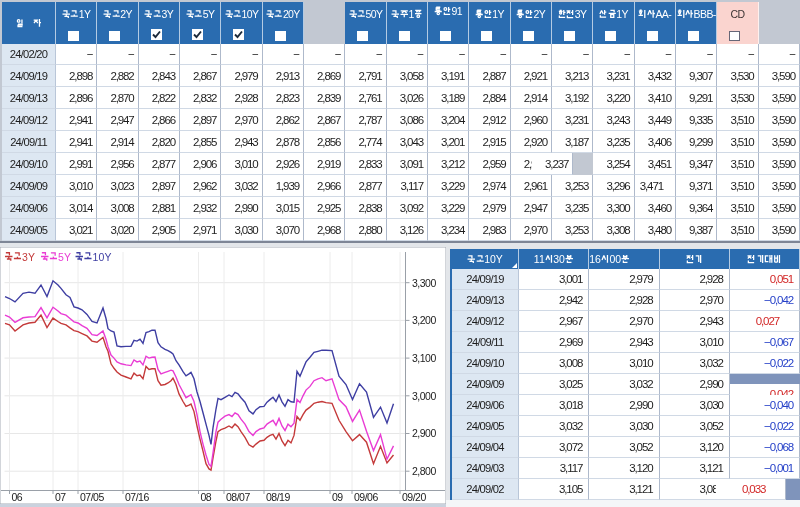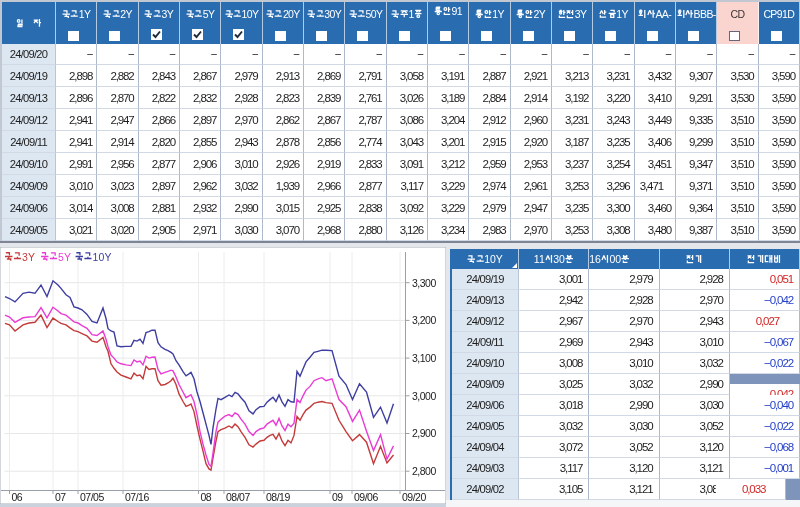--- a/index.html
+++ b/index.html
@@ -131,28 +131,20 @@
         </svg></div>
     </div>
     <div class="abs hc" style="left:262.6666666666667px;top:2px;width:41.333333333333314px;height:42px;border-right:1px solid rgba(255,255,255,.65)">
       <div style="text-align:center;margin-top:6px;height:13px;white-space:nowrap;letter-spacing:-0.6px"><svg class="k" style="width:8.5px;height:10px;vertical-align:-1px" viewBox="0 0 100 100">
           <use href="#gguk"></use>
         </svg><svg class="k" style="width:8.5px;height:10px;vertical-align:-1px" viewBox="0 0 100 100">
           <use href="#ggo"></use>
         </svg>20Y</div>
       <div class="abs" style="left:12.166666666666657px;top:29px;width:11px;height:10px;background:#fff;"></div>
     </div>
-    <div class="abs hc" style="left:304.0px;top:2px;width:41.33333333333337px;height:42px;border-right:1px solid rgba(255,255,255,.65)">
-      <div style="text-align:center;margin-top:6px;height:13px;white-space:nowrap;letter-spacing:-0.6px"><svg class="k" style="width:8.5px;height:10px;vertical-align:-1px" viewBox="0 0 100 100">
-          <use href="#gguk"></use>
-        </svg><svg class="k" style="width:8.5px;height:10px;vertical-align:-1px" viewBox="0 0 100 100">
-          <use href="#ggo"></use>
-        </svg>30Y</div>
-      <div class="abs" style="left:12.166666666666686px;top:29px;width:11px;height:10px;background:#fff;"></div>
-    </div>
     <div class="abs hc" style="left:345.33333333333337px;top:2px;width:41.333333333333314px;height:42px;border-right:1px solid rgba(255,255,255,.65)">
       <div style="text-align:center;margin-top:6px;height:13px;white-space:nowrap;letter-spacing:-0.6px"><svg class="k" style="width:8.5px;height:10px;vertical-align:-1px" viewBox="0 0 100 100">
           <use href="#gguk"></use>
         </svg><svg class="k" style="width:8.5px;height:10px;vertical-align:-1px" viewBox="0 0 100 100">
           <use href="#ggo"></use>
         </svg>50Y</div>
       <div class="abs" style="left:12.166666666666657px;top:29px;width:11px;height:10px;background:#fff;"></div>
     </div>
     <div class="abs hc" style="left:386.6666666666667px;top:2px;width:41.333333333333314px;height:42px;border-right:1px solid rgba(255,255,255,.65)">
       <div style="text-align:center;margin-top:6px;height:13px;white-space:nowrap;letter-spacing:-0.6px"><svg class="k" style="width:8.5px;height:10px;vertical-align:-1px" viewBox="0 0 100 100">
@@ -217,25 +209,21 @@
           <use href="#ghoe"></use>
         </svg><svg class="k" style="width:8.5px;height:10px;vertical-align:-1px" viewBox="0 0 100 100">
           <use href="#gsa"></use>
         </svg>BBB-</div>
       <div class="abs" style="left:12.166666666666686px;top:29px;width:11px;height:10px;background:#fff;"></div>
     </div>
     <div class="abs " style="left:717.3333333333334px;top:2px;width:41.33333333333337px;height:42px;background:#fad4cf;color:#3a3333;border-right:1px solid rgba(255,255,255,.65)">
       <div style="text-align:center;margin-top:6px;height:13px;white-space:nowrap;letter-spacing:-0.6px">CD</div>
       <div class="abs" style="left:12.166666666666686px;top:29px;width:11px;height:10px;background:#fff;border:1px solid #667;"></div>
     </div>
-    <div class="abs hc" style="left:758.6666666666667px;top:2px;width:41.33333333333326px;height:42px;border-right:1px solid rgba(255,255,255,.65)">
-      <div style="text-align:center;margin-top:6px;height:13px;white-space:nowrap;letter-spacing:-0.6px">CP91D</div>
-      <div class="abs" style="left:12.166666666666629px;top:29px;width:11px;height:10px;background:#fff;"></div>
-    </div>
-    <div class="abs cell datec" style="left:2px;top:44.0px;width:54.0px;height:21.0px;line-height:21.0px">24/09/20</div>
+    <div class="abs cell datec" style="left:2px;top:44.0px;width:54.0px;height:21.0px;line-height:21.0px">24/02/20</div>
     <div class="abs cell" style="left:56.0px;top:44.0px;width:41.33333333333334px;height:21.0px;line-height:21.0px;padding-right:4px">−</div>
     <div class="abs cell" style="left:97.33333333333334px;top:44.0px;width:41.33333333333334px;height:21.0px;line-height:21.0px;padding-right:4px">−</div>
     <div class="abs cell" style="left:138.66666666666669px;top:44.0px;width:41.333333333333314px;height:21.0px;line-height:21.0px;padding-right:4px">−</div>
     <div class="abs cell" style="left:180.0px;top:44.0px;width:41.33333333333334px;height:21.0px;line-height:21.0px;padding-right:4px">−</div>
     <div class="abs cell" style="left:221.33333333333334px;top:44.0px;width:41.33333333333334px;height:21.0px;line-height:21.0px;padding-right:4px">−</div>
     <div class="abs cell" style="left:262.6666666666667px;top:44.0px;width:41.333333333333314px;height:21.0px;line-height:21.0px;padding-right:4px">−</div>
     <div class="abs cell" style="left:304.0px;top:44.0px;width:41.33333333333337px;height:21.0px;line-height:21.0px;padding-right:4px">−</div>
     <div class="abs cell" style="left:345.33333333333337px;top:44.0px;width:41.333333333333314px;height:21.0px;line-height:21.0px;padding-right:4px">−</div>
     <div class="abs cell" style="left:386.6666666666667px;top:44.0px;width:41.333333333333314px;height:21.0px;line-height:21.0px;padding-right:4px">−</div>
     <div class="abs cell" style="left:428.0px;top:44.0px;width:41.33333333333337px;height:21.0px;line-height:21.0px;padding-right:4px">−</div>
@@ -329,21 +317,21 @@
     <div class="abs cell" style="left:138.66666666666669px;top:153.0px;width:41.333333333333314px;height:22.0px;line-height:22.0px;padding-right:4px">2,877</div>
     <div class="abs cell" style="left:180.0px;top:153.0px;width:41.33333333333334px;height:22.0px;line-height:22.0px;padding-right:4px">2,906</div>
     <div class="abs cell" style="left:221.33333333333334px;top:153.0px;width:41.33333333333334px;height:22.0px;line-height:22.0px;padding-right:4px">3,010</div>
     <div class="abs cell" style="left:262.6666666666667px;top:153.0px;width:41.333333333333314px;height:22.0px;line-height:22.0px;padding-right:4px">2,926</div>
     <div class="abs cell" style="left:304.0px;top:153.0px;width:41.33333333333337px;height:22.0px;line-height:22.0px;padding-right:4px">2,919</div>
     <div class="abs cell" style="left:345.33333333333337px;top:153.0px;width:41.333333333333314px;height:22.0px;line-height:22.0px;padding-right:4px">2,833</div>
     <div class="abs cell" style="left:386.6666666666667px;top:153.0px;width:41.333333333333314px;height:22.0px;line-height:22.0px;padding-right:4px">3,091</div>
     <div class="abs cell" style="left:428.0px;top:153.0px;width:41.33333333333337px;height:22.0px;line-height:22.0px;padding-right:4px">3,212</div>
     <div class="abs cell" style="left:469.33333333333337px;top:153.0px;width:41.333333333333314px;height:22.0px;line-height:22.0px;padding-right:4px">2,959</div>
     <div class="abs cell" style="left:510.6666666666667px;top:153.0px;width:41.333333333333314px;height:22.0px;line-height:22.0px;padding-right:4px">2,953</div>
-    <div class="abs cell" style="left:552.0px;top:153.0px;width:41.33333333333337px;height:22.0px;line-height:22.0px;padding-right:4px">3,237</div>
+    <div class="abs cell" style="left:532px;top:153.0px;width:41.33333333333337px;height:22.0px;line-height:22.0px;padding-right:4px">3,237</div>
     <div class="abs cell" style="left:593.3333333333334px;top:153.0px;width:41.33333333333337px;height:22.0px;line-height:22.0px;padding-right:4px">3,254</div>
     <div class="abs cell" style="left:634.6666666666667px;top:153.0px;width:41.33333333333326px;height:22.0px;line-height:22.0px;padding-right:4px">3,451</div>
     <div class="abs cell" style="left:676.0px;top:153.0px;width:41.33333333333337px;height:22.0px;line-height:22.0px;padding-right:4px">9,347</div>
     <div class="abs cell" style="left:717.3333333333334px;top:153.0px;width:41.33333333333337px;height:22.0px;line-height:22.0px;padding-right:4px">3,510</div>
     <div class="abs cell" style="left:758.6666666666667px;top:153.0px;width:41.33333333333326px;height:22.0px;line-height:22.0px;padding-right:4px">3,590</div>
     <div class="abs cell datec" style="left:2px;top:175.0px;width:54.0px;height:22.0px;line-height:22.0px">24/09/09</div>
     <div class="abs cell" style="left:56.0px;top:175.0px;width:41.33333333333334px;height:22.0px;line-height:22.0px;padding-right:4px">3,010</div>
     <div class="abs cell" style="left:97.33333333333334px;top:175.0px;width:41.33333333333334px;height:22.0px;line-height:22.0px;padding-right:4px">3,023</div>
     <div class="abs cell" style="left:138.66666666666669px;top:175.0px;width:41.333333333333314px;height:22.0px;line-height:22.0px;padding-right:4px">2,897</div>
     <div class="abs cell" style="left:180.0px;top:175.0px;width:41.33333333333334px;height:22.0px;line-height:22.0px;padding-right:4px">2,962</div>

